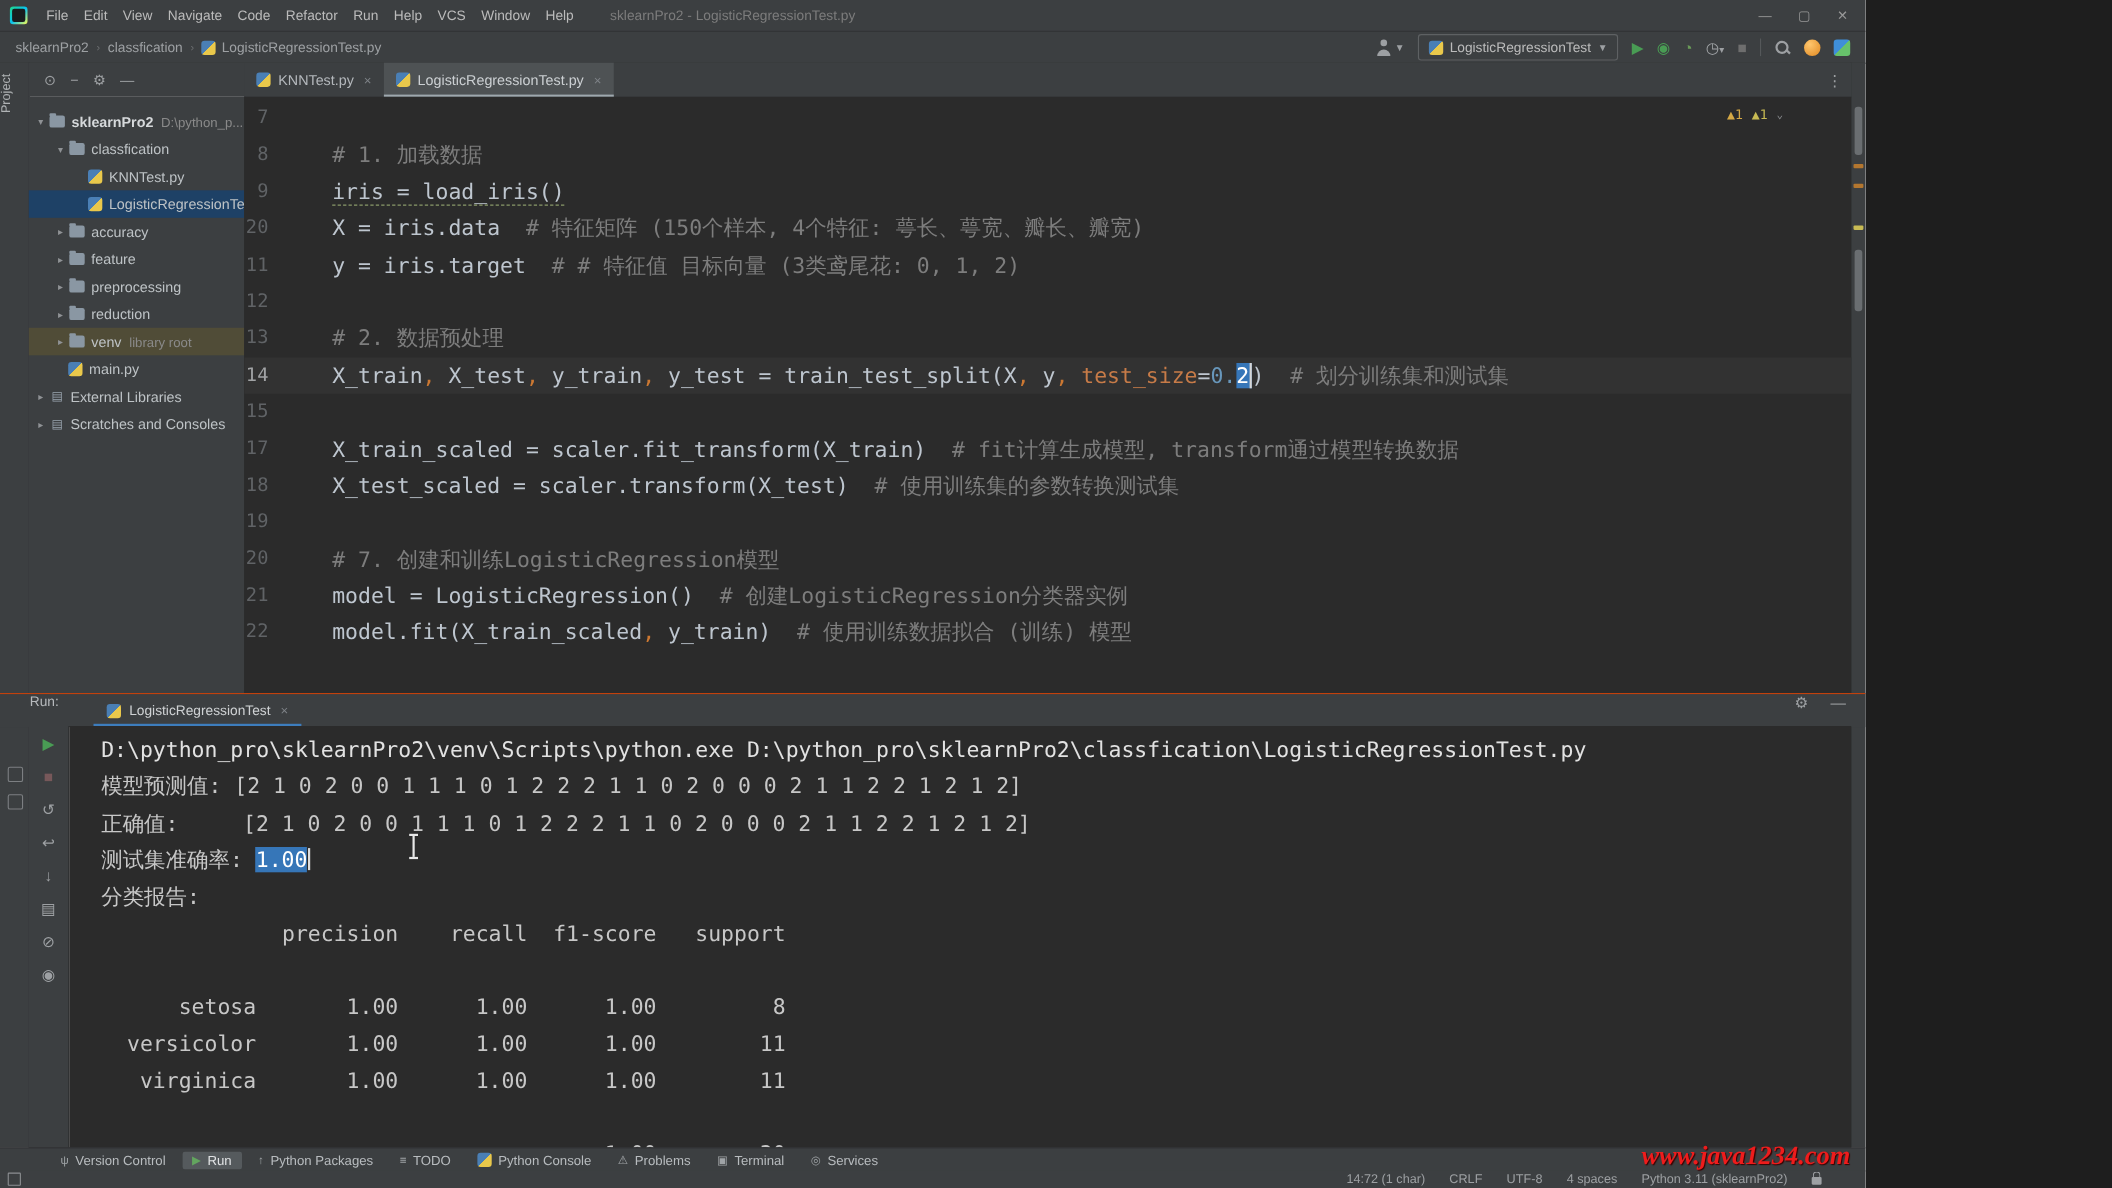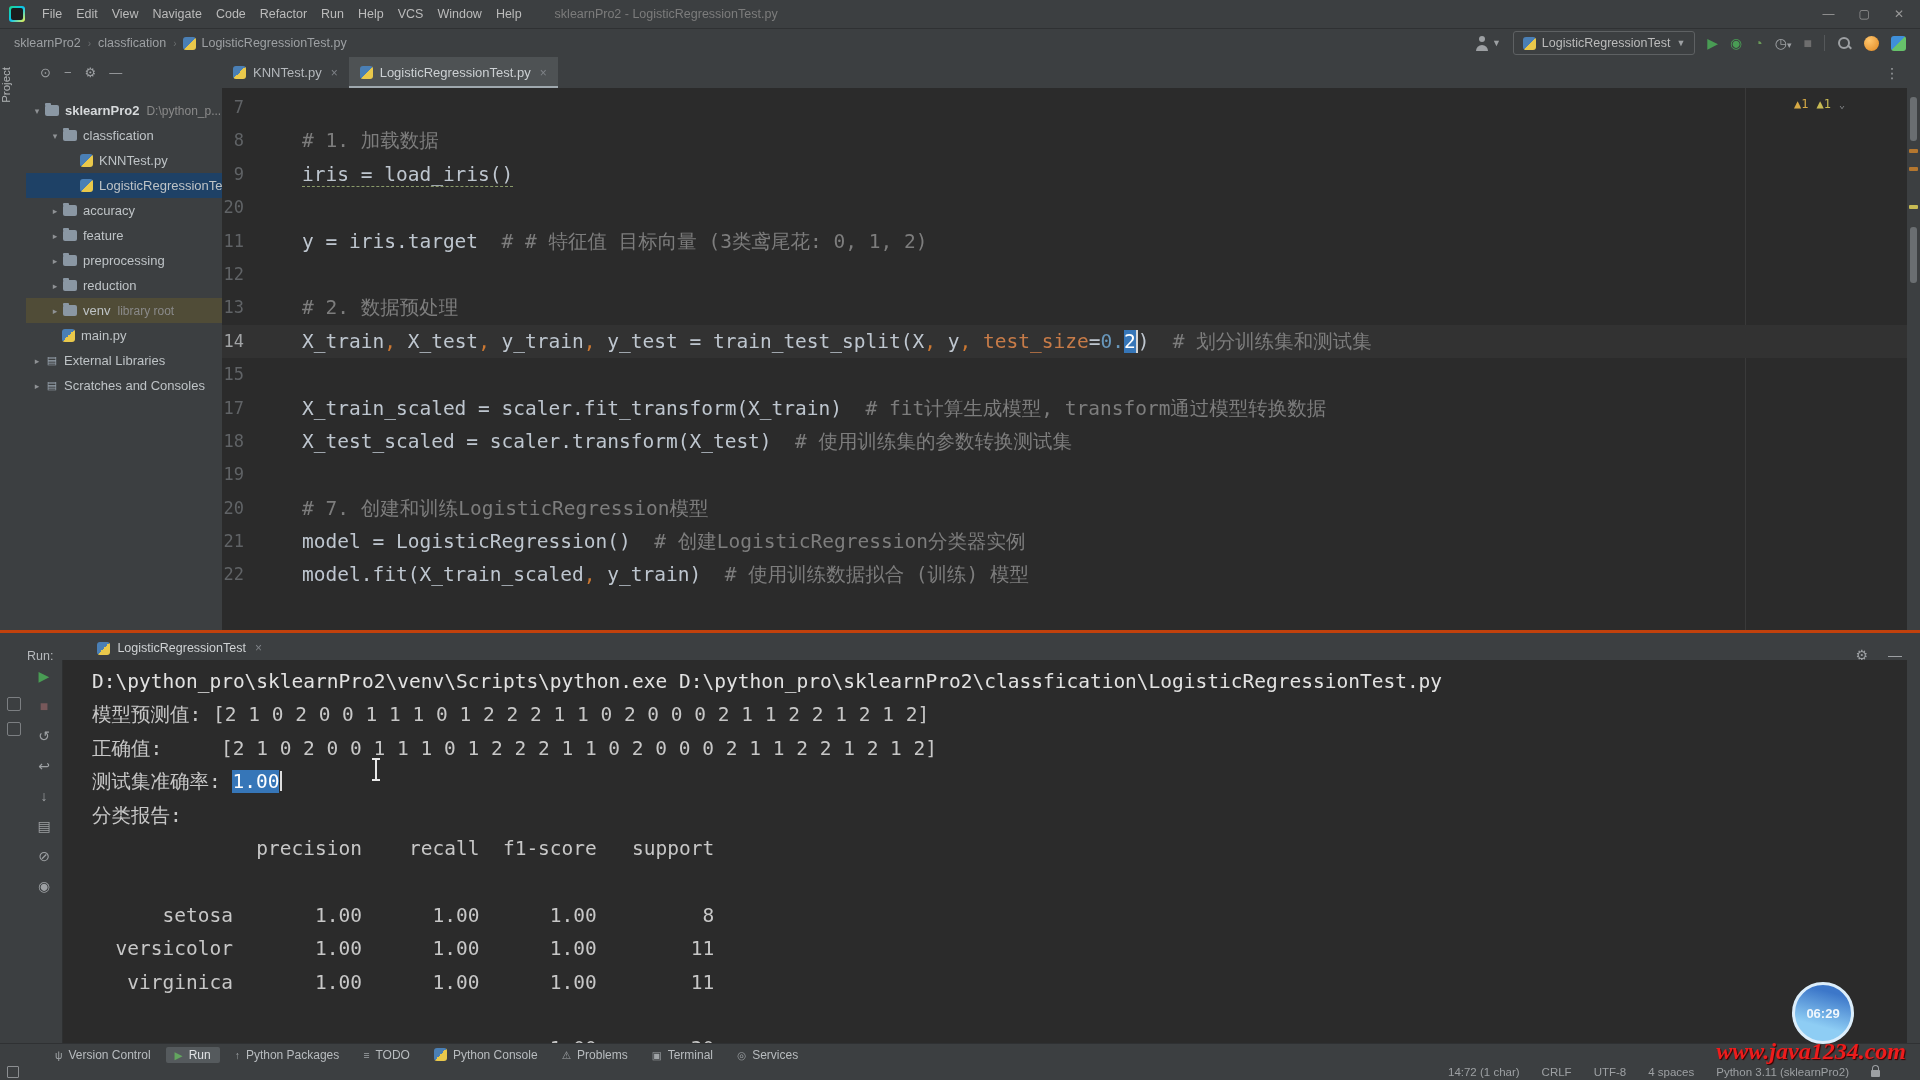--- a/index.html
+++ b/index.html
@@ -1,16 +1,16 @@
 <!DOCTYPE html>
 <html><head>
 <meta charset="utf-8">
 <style>
   html,body{margin:0;padding:0;background:#1e1e1e}
-  #root{position:relative;width:1920px;height:1080px;background:#ffffff;overflow:hidden;
+  #root{position:relative;width:1696px;height:1080px;background:#ffffff;overflow:hidden;
         font-family:"Liberation Sans",sans-serif;color:#bbbbbb}
 
   
   .titlebar{position:absolute;top:0;left:0;right:0;height:28px;display:flex;align-items:center;
             background:#3c3f41;border-bottom:1px solid #2f3133}
   .pc-logo{width:16px;height:16px;margin:0 10px 0 9px;border-radius:3px;
            background:linear-gradient(135deg,#21d789,#07c3f2 50%,#fcf84a);position:relative}
   .pc-logo::after{content:"";position:absolute;inset:2px;background:#1a1c1d;border-radius:2px}
   .menu-item{padding:0 7px;font-size:12.5px;color:#bbb;cursor:default}
   .title-text{margin-left:26px;color:#7c7c7c;font-size:12.5px}
@@ -91,21 +91,21 @@
   .code span.c{color:#7d7d7d}
   .code span.u{border-bottom:1px dashed #8a9a6a}
   .code span.sel{background:#3676b8;color:#ffffff;border-right:2px solid #d6d6d6}
   .margin-line{position:absolute;left:1523px;top:0;bottom:0;width:1px;background:#3a3a3a}
   .inspect{position:absolute;right:62px;top:9px;display:flex;align-items:center;gap:8px;font-size:12px}
   .inspect .w1{color:#d6a945}.inspect .w2{color:#c8bb54}
   .inspect .ch{color:#8d9093;font-size:10px}
 
   
   .run-header{position:absolute;top:630px;left:0;right:0;height:30px;background:#3c3f41;
-              border-top:3px solid #c2410c;display:flex;align-items:flex-end}
+              border-top:1px solid #c2410c;display:flex;align-items:flex-start}
   .run-label{margin-left:27px;font-size:12.5px;color:#b7babd}
   .run-tab{display:flex;align-items:center;gap:7px;margin-left:32px;height:100%;padding:0 12px;
            position:relative;font-size:12.5px;color:#cfd2d4}
   .run-tab::after{content:"";position:absolute;left:0;right:0;bottom:0;height:3px;background:#3d7dbd}
   .run-right{margin-left:auto;display:flex;gap:20px;padding-right:18px;color:#9da0a3;font-size:14px}
   .run-toolbar{position:absolute;top:660px;left:26px;width:36px;height:383px;background:#3c3f41;
                border-right:1px solid #2e3031;display:flex;flex-direction:column;align-items:center;
                padding-top:8px;gap:14px;font-size:14px;color:#9da0a3}
   .console{position:absolute;top:660px;left:63px;right:13px;height:383px;background:#2b2b2b;overflow:hidden;
            padding:5px 0 0 29px;font-family:"DejaVu Sans Mono","Liberation Mono",monospace;
@@ -307,21 +307,21 @@
   <div class="editor" id="editor">
     <div class="margin-line"></div>
     <div class="inspect">
       <span class="w1">▲<span>1</span></span>
       <span class="w2">▲<span>1</span></span>
       <span class="ch">⌄</span>
     </div>
   <div class="code-line"><span class="gutter">7</span><span class="code"></span></div>
       <div class="code-line"><span class="gutter">8</span><span class="code"><span class="c"># 1. 加载数据</span></span></div>
       <div class="code-line"><span class="gutter">9</span><span class="code"><span class="p u">iris = load_iris()</span></span></div>
-      <div class="code-line"><span class="gutter">20</span></div>
+      <div class="code-line"><span class="gutter">20</span><span class="code"><span class="p">X = iris.data</span><span class="c">  # 特征矩阵 (150个样本, 4个特征: 萼长、萼宽、瓣长、瓣宽)</span></span></div>
       <div class="code-line"><span class="gutter">11</span><span class="code"><span class="p">y = iris.target</span><span class="c">  # # 特征值 目标向量 (3类鸢尾花: 0, 1, 2)</span></span></div>
       <div class="code-line"><span class="gutter">12</span><span class="code"></span></div>
       <div class="code-line"><span class="gutter">13</span><span class="code"><span class="c"># 2. 数据预处理</span></span></div>
       <div class="code-line cur"><span class="gutter">14</span><span class="code"><span class="p">X_train</span><span class="o">, </span><span class="p">X_test</span><span class="o">, </span><span class="p">y_train</span><span class="o">, </span><span class="p">y_test = train_test_split(X</span><span class="o">, </span><span class="p">y</span><span class="o">, </span><span class="prm">test_size</span><span class="p">=</span><span class="n">0.</span><span class="n sel">2</span><span class="p">)</span><span class="c">  # 划分训练集和测试集</span></span></div>
       <div class="code-line"><span class="gutter">15</span><span class="code"></span></div>
       <div class="code-line"><span class="gutter">17</span><span class="code"><span class="p">X_train_scaled = scaler.fit_transform(X_train)</span><span class="c">  # fit计算生成模型, transform通过模型转换数据</span></span></div>
       <div class="code-line"><span class="gutter">18</span><span class="code"><span class="p">X_test_scaled = scaler.transform(X_test)</span><span class="c">  # 使用训练集的参数转换测试集</span></span></div>
       <div class="code-line"><span class="gutter">19</span><span class="code"></span></div>
       <div class="code-line"><span class="gutter">20</span><span class="code"><span class="c"># 7. 创建和训练LogisticRegression模型</span></span></div>
       <div class="code-line"><span class="gutter">21</span><span class="code"><span class="p">model = LogisticRegression()</span><span class="c">  # 创建LogisticRegression分类器实例</span></span></div>

